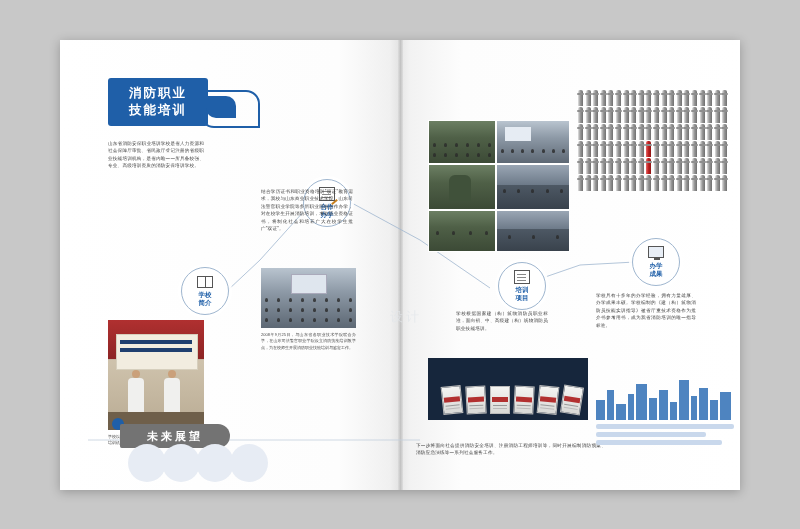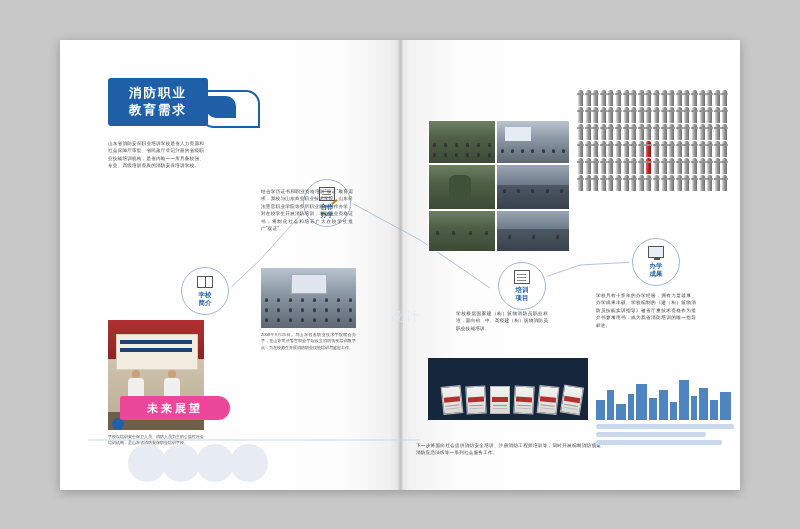--- a/index.html
+++ b/index.html
@@ -104,21 +104,21 @@
   .cert .ln{position:absolute;left:2px;right:2px;top:18px;height:1px;background:#999;box-shadow:0 3px 0 #bbb;}
 
   
   .skyline{position:absolute;left:536px;top:330px;width:140px;height:50px;}
   .skyline i{position:absolute;bottom:0;background:#2f6fb5;opacity:.85;}
   .bars{position:absolute;left:536px;top:384px;width:140px;height:26px;}
   .bars i{position:absolute;height:5px;background:#c9d8ec;border-radius:2px;}
 
   
   .future{
-    position:absolute;left:60px;top:356px;width:110px;height:24px;background:#ec4899;
+    position:absolute;left:60px;top:384px;width:110px;height:24px;background:#737373;
     display:flex;align-items:center;justify-content:center;border-radius:2px 14px 14px 2px;
   }
   .future span{color:#fff;font-size:11px;letter-spacing:3px;font-weight:bold;}
   .future-dot{position:absolute;left:52px;top:378px;width:12px;height:12px;border-radius:50%;background:#1f5fa8;}
 
   
   .pale-circles{position:absolute;left:68px;top:404px;width:140px;height:40px;}
   .pale-circles i{position:absolute;top:0;width:38px;height:38px;border-radius:50%;background:#e7ecf4;}
 
   
@@ -148,21 +148,21 @@
       <polyline points="462,245 520,225 575,222" fill="none" stroke="#9fb6cf" stroke-width="0.8"></polyline>
       <line x1="120" y1="252" x2="144" y2="252" stroke="#9fb6cf" stroke-width="0.8"></line>
       <line x1="28" y1="400" x2="360" y2="400" stroke="#c3cfdd" stroke-width="0.8"></line>
       <circle cx="168" cy="250" r="1.6" fill="#9fb6cf"></circle>
       <circle cx="290" cy="162" r="1.6" fill="#9fb6cf"></circle>
       <circle cx="462" cy="245" r="1.6" fill="#9fb6cf"></circle>
     </svg>
 
     <div class="title-box">
       <div class="l1">消防职业</div>
-      <div class="l2">教育需求</div>
+      <div class="l2">技能培训</div>
     </div>
     <div class="title-swoosh">
       <div class="fill"></div>
     </div>
 
     <div class="txt" style="left:48px;top:100px;width:96px;">山东省消防安保职业培训学校是省人力资源和社会保障厅审批、省民政厅登记注册的省级职业技能培训机构，是省内唯一一所具备较强、专业、高级培训资质的消防安保培训学校。</div>
 
     <div class="badge" style="left:121px;top:227px;">
       <span class="glyph">
           <i class="ic-book"></i>

